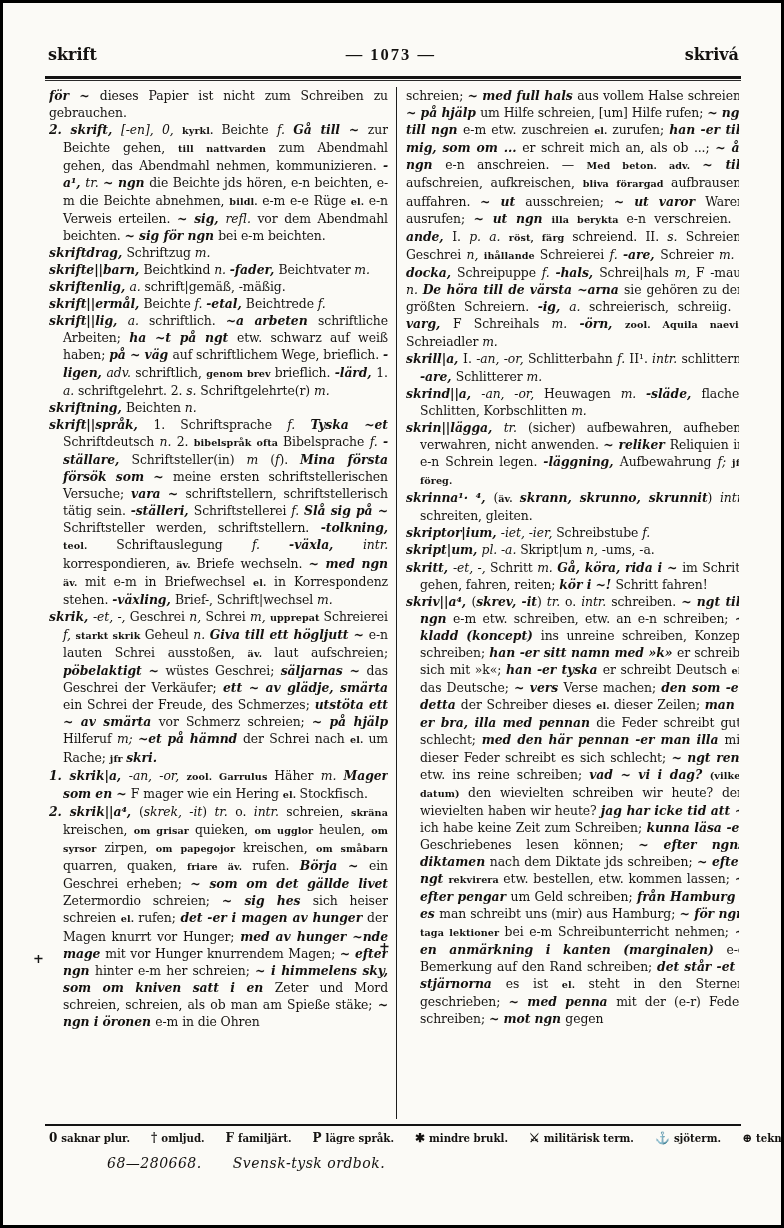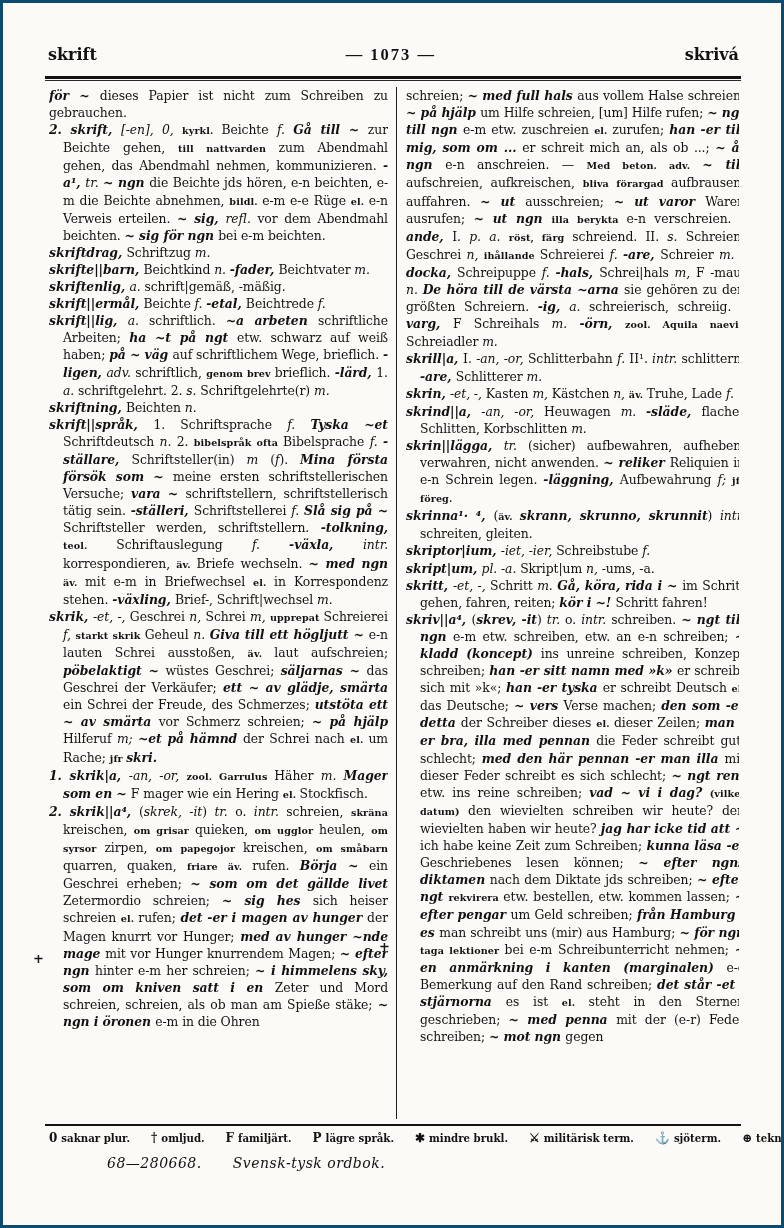--- a/index.html
+++ b/index.html
@@ -1,20 +1,20 @@
 <!DOCTYPE html>
 <html><head>
 <meta charset="utf-8">
 <style>
   html,body{margin:0;padding:0;}
   .page{
     position:relative;
     width:784px;height:1228px;
     background:#fbfaf6;
-    border:3px solid #0c4a6e;
+    border:3px solid #000000;
     box-sizing:border-box;
     font-family:"DejaVu Serif","Liberation Serif",serif;
     color:#141210;
     overflow:hidden;
   }
   .running-head{
     position:absolute;top:42px;left:45px;right:42px;
     display:flex;justify-content:space-between;align-items:baseline;
     font-size:16px;font-weight:bold;
   }
@@ -86,21 +86,20 @@
         <p class="entry"><span class="seg-b">skrik, </span><span class="seg-i">-et, -, </span><span class="seg-r">Geschrei </span><span class="seg-i">n, </span><span class="seg-r">Schrei </span><span class="seg-i">m, </span><span class="seg-s">upprepat </span><span class="seg-r">Schreierei </span><span class="seg-i">f, </span><span class="seg-s">starkt skrik </span><span class="seg-r">Geheul </span><span class="seg-i">n. </span><span class="seg-bi">Giva till ett högljutt ~ </span><span class="seg-r">e-n lauten Schrei ausstoßen, </span><span class="seg-s">äv. </span><span class="seg-r">laut aufschreien; </span><span class="seg-bi">pöbelaktigt ~ </span><span class="seg-r">wüstes Geschrei; </span><span class="seg-bi">säljarnas ~ </span><span class="seg-r">das Geschrei der Verkäufer; </span><span class="seg-bi">ett ~ av glädje, smärta </span><span class="seg-r">ein Schrei der Freude, des Schmerzes; </span><span class="seg-bi">utstöta ett ~ av smärta </span><span class="seg-r">vor Schmerz schreien; </span><span class="seg-bi">~ på hjälp </span><span class="seg-r">Hilferuf </span><span class="seg-i">m; </span><span class="seg-bi">~et på hämnd </span><span class="seg-r">der Schrei nach </span><span class="seg-s">el. </span><span class="seg-r">um Rache; </span><span class="seg-s">jfr </span><span class="seg-bi">skri.</span></p>
         <p class="entry"><span class="seg-b">1. skrik|a, </span><span class="seg-i">-an, -or, </span><span class="seg-s">zool. Garrulus </span><span class="seg-r">Häher </span><span class="seg-i">m. </span><span class="seg-bi">Mager som en ~ </span><span class="seg-r">F mager wie ein Hering </span><span class="seg-s">el. </span><span class="seg-r">Stockfisch.</span></p>
         <p class="entry"><span class="seg-b">2. skrik||a⁴, </span><span class="seg-r">(</span><span class="seg-i">skrek, -it</span><span class="seg-r">) </span><span class="seg-i">tr. </span><span class="seg-r">o. </span><span class="seg-i">intr. </span><span class="seg-r">schreien, </span><span class="seg-s">skräna </span><span class="seg-r">kreischen, </span><span class="seg-s">om grisar </span><span class="seg-r">quieken, </span><span class="seg-s">om ugglor </span><span class="seg-r">heulen, </span><span class="seg-s">om syrsor </span><span class="seg-r">zirpen, </span><span class="seg-s">om papegojor </span><span class="seg-r">kreischen, </span><span class="seg-s">om småbarn </span><span class="seg-r">quarren, quaken, </span><span class="seg-s">friare äv. </span><span class="seg-r">rufen. </span><span class="seg-bi">Börja ~ </span><span class="seg-r">ein Geschrei erheben; </span><span class="seg-bi">~ som om det gällde livet </span><span class="seg-r">Zetermordio schreien; </span><span class="seg-bi">~ sig hes </span><span class="seg-r">sich heiser schreien </span><span class="seg-s">el. </span><span class="seg-r">rufen; </span><span class="seg-bi">det -er i magen av hunger </span><span class="seg-r">der Magen knurrt vor Hunger; </span><span class="seg-bi">med av hunger ~nde mage </span><span class="seg-r">mit vor Hunger knurrendem Magen; </span><span class="seg-bi">~ efter ngn </span><span class="seg-r">hinter e-m her schreien; </span><span class="seg-bi">~ i himmelens sky, som om kniven satt i en </span><span class="seg-r">Zeter und Mord schreien, schreien, als ob man am Spieße stäke; </span><span class="seg-bi">~ ngn i öronen </span><span class="seg-r">e-m in die Ohren</span></p>
       </div>
     <div class="gutter">
       <div class="gutter-rule"></div>
     </div>
     <div class="col" id="col-right">
         <p class="entry cont"><span class="seg-r">schreien; </span><span class="seg-bi">~ med full hals </span><span class="seg-r">aus vollem Halse schreien; </span><span class="seg-bi">~ på hjälp </span><span class="seg-r">um Hilfe schreien, [um] Hilfe rufen; </span><span class="seg-bi">~ ngt till ngn </span><span class="seg-r">e-m etw. zuschreien </span><span class="seg-s">el. </span><span class="seg-r">zurufen; </span><span class="seg-bi">han -er till mig, som om ... </span><span class="seg-r">er schreit mich an, als ob ...; </span><span class="seg-bi">~ åt ngn </span><span class="seg-r">e-n anschreien. — </span><span class="seg-s">Med beton. adv. </span><span class="seg-bi">~ till </span><span class="seg-r">aufschreien, aufkreischen, </span><span class="seg-s">bliva förargad </span><span class="seg-r">aufbrausen, auffahren. </span><span class="seg-bi">~ ut </span><span class="seg-r">ausschreien; </span><span class="seg-bi">~ ut varor </span><span class="seg-r">Waren ausrufen; </span><span class="seg-bi">~ ut ngn </span><span class="seg-s">illa berykta </span><span class="seg-r">e-n verschreien. </span><span class="seg-b">-ande, </span><span class="seg-r">I. </span><span class="seg-i">p. a. </span><span class="seg-s">röst, färg </span><span class="seg-r">schreiend. II. </span><span class="seg-i">s. </span><span class="seg-r">Schreien, Geschrei </span><span class="seg-i">n, </span><span class="seg-s">ihållande </span><span class="seg-r">Schreierei </span><span class="seg-i">f. </span><span class="seg-b">-are, </span><span class="seg-r">Schreier </span><span class="seg-i">m. </span><span class="seg-b">-docka, </span><span class="seg-r">Schreipuppe </span><span class="seg-i">f. </span><span class="seg-b">-hals, </span><span class="seg-r">Schrei|hals </span><span class="seg-i">m, </span><span class="seg-r">F -maul </span><span class="seg-i">n. </span><span class="seg-bi">De höra till de värsta ~arna </span><span class="seg-r">sie gehören zu den größten Schreiern. </span><span class="seg-b">-ig, </span><span class="seg-i">a. </span><span class="seg-r">schreierisch, schreiig. </span><span class="seg-b">-varg, </span><span class="seg-r">F Schreihals </span><span class="seg-i">m. </span><span class="seg-b">-örn, </span><span class="seg-s">zool. Aquila naevia </span><span class="seg-r">Schreiadler </span><span class="seg-i">m.</span></p>
         <p class="entry"><span class="seg-b">skrill|a, </span><span class="seg-r">I. </span><span class="seg-i">-an, -or, </span><span class="seg-r">Schlitterbahn </span><span class="seg-i">f. </span><span class="seg-r">II¹. </span><span class="seg-i">intr. </span><span class="seg-r">schlittern. </span><span class="seg-b">-are, </span><span class="seg-r">Schlitterer </span><span class="seg-i">m.</span></p>
-        <p class="entry"><span class="seg-b">skrin, </span><span class="seg-i">-et, -, </span><span class="seg-r">Kasten </span><span class="seg-i">m, </span><span class="seg-r">Kästchen </span><span class="seg-i">n, </span><span class="seg-s">äv. </span><span class="seg-r">Truhe, Lade </span><span class="seg-i">f.</span></p>
         <p class="entry"><span class="seg-b">skrind||a, </span><span class="seg-i">-an, -or, </span><span class="seg-r">Heuwagen </span><span class="seg-i">m. </span><span class="seg-b">-släde, </span><span class="seg-r">flacher Schlitten, Korbschlitten </span><span class="seg-i">m.</span></p>
         <p class="entry"><span class="seg-b">skrin||lägga, </span><span class="seg-i">tr. </span><span class="seg-r">(sicher) aufbewahren, aufheben, verwahren, nicht anwenden. </span><span class="seg-bi">~ reliker </span><span class="seg-r">Reliquien in e-n Schrein legen. </span><span class="seg-b">-läggning, </span><span class="seg-r">Aufbewahrung </span><span class="seg-i">f; </span><span class="seg-s">jfr föreg.</span></p>
         <p class="entry"><span class="seg-b">skrinna¹· ⁴, </span><span class="seg-r">(</span><span class="seg-s">äv. </span><span class="seg-bi">skrann, skrunno, skrunnit</span><span class="seg-r">) </span><span class="seg-i">intr. </span><span class="seg-r">schreiten, gleiten.</span></p>
         <p class="entry"><span class="seg-b">skriptor|ium, </span><span class="seg-i">-iet, -ier, </span><span class="seg-r">Schreibstube </span><span class="seg-i">f.</span></p>
         <p class="entry"><span class="seg-b">skript|um, </span><span class="seg-i">pl. -a. </span><span class="seg-r">Skript|um </span><span class="seg-i">n, </span><span class="seg-r">-ums, -a.</span></p>
         <p class="entry"><span class="seg-b">skritt, </span><span class="seg-i">-et, -, </span><span class="seg-r">Schritt </span><span class="seg-i">m. </span><span class="seg-bi">Gå, köra, rida i ~ </span><span class="seg-r">im Schritt gehen, fahren, reiten; </span><span class="seg-bi">kör i ~! </span><span class="seg-r">Schritt fahren!</span></p>
         <p class="entry"><span class="seg-b">skriv||a⁴, </span><span class="seg-r">(</span><span class="seg-bi">skrev, -it</span><span class="seg-r">) </span><span class="seg-i">tr. </span><span class="seg-r">o. </span><span class="seg-i">intr. </span><span class="seg-r">schreiben. </span><span class="seg-bi">~ ngt till ngn </span><span class="seg-r">e-m etw. schreiben, etw. an e-n schreiben; </span><span class="seg-bi">~ kladd (koncept) </span><span class="seg-r">ins unreine schreiben, Konzept schreiben; </span><span class="seg-bi">han -er sitt namn med »k» </span><span class="seg-r">er schreibt sich mit »k«; </span><span class="seg-bi">han -er tyska </span><span class="seg-r">er schreibt Deutsch </span><span class="seg-s">el. </span><span class="seg-r">das Deutsche; </span><span class="seg-bi">~ vers </span><span class="seg-r">Verse machen; </span><span class="seg-bi">den som -er detta </span><span class="seg-r">der Schreiber dieses </span><span class="seg-s">el. </span><span class="seg-r">dieser Zeilen; </span><span class="seg-bi">man -er bra, illa med pennan </span><span class="seg-r">die Feder schreibt gut, schlecht; </span><span class="seg-bi">med den här pennan -er man illa </span><span class="seg-r">mit dieser Feder schreibt es sich schlecht; </span><span class="seg-bi">~ ngt rent </span><span class="seg-r">etw. ins reine schreiben; </span><span class="seg-bi">vad ~ vi i dag? </span><span class="seg-s">(vilket datum) </span><span class="seg-r">den wievielten schreiben wir heute? den wievielten haben wir heute? </span><span class="seg-bi">jag har icke tid att ~ </span><span class="seg-r">ich habe keine Zeit zum Schreiben; </span><span class="seg-bi">kunna läsa -et </span><span class="seg-r">Geschriebenes lesen können; </span><span class="seg-bi">~ efter ngns diktamen </span><span class="seg-r">nach dem Diktate jds schreiben; </span><span class="seg-bi">~ efter ngt </span><span class="seg-s">rekvirera </span><span class="seg-r">etw. bestellen, etw. kommen lassen; </span><span class="seg-bi">~ efter pengar </span><span class="seg-r">um Geld schreiben; </span><span class="seg-bi">från Hamburg -es </span><span class="seg-r">man schreibt uns (mir) aus Hamburg; </span><span class="seg-bi">~ för ngn </span><span class="seg-s">taga lektioner </span><span class="seg-r">bei e-m Schreibunterricht nehmen; </span><span class="seg-bi">~ en anmärkning i kanten (marginalen) </span><span class="seg-r">e-e Bemerkung auf den Rand schreiben; </span><span class="seg-bi">det står -et i stjärnorna </span><span class="seg-r">es ist </span><span class="seg-s">el. </span><span class="seg-r">steht in den Sternen geschrieben; </span><span class="seg-bi">~ med penna </span><span class="seg-r">mit der (e-r) Feder schreiben; </span><span class="seg-bi">~ mot ngn </span><span class="seg-r">gegen</span></p>
       </div>
   </div>
 

